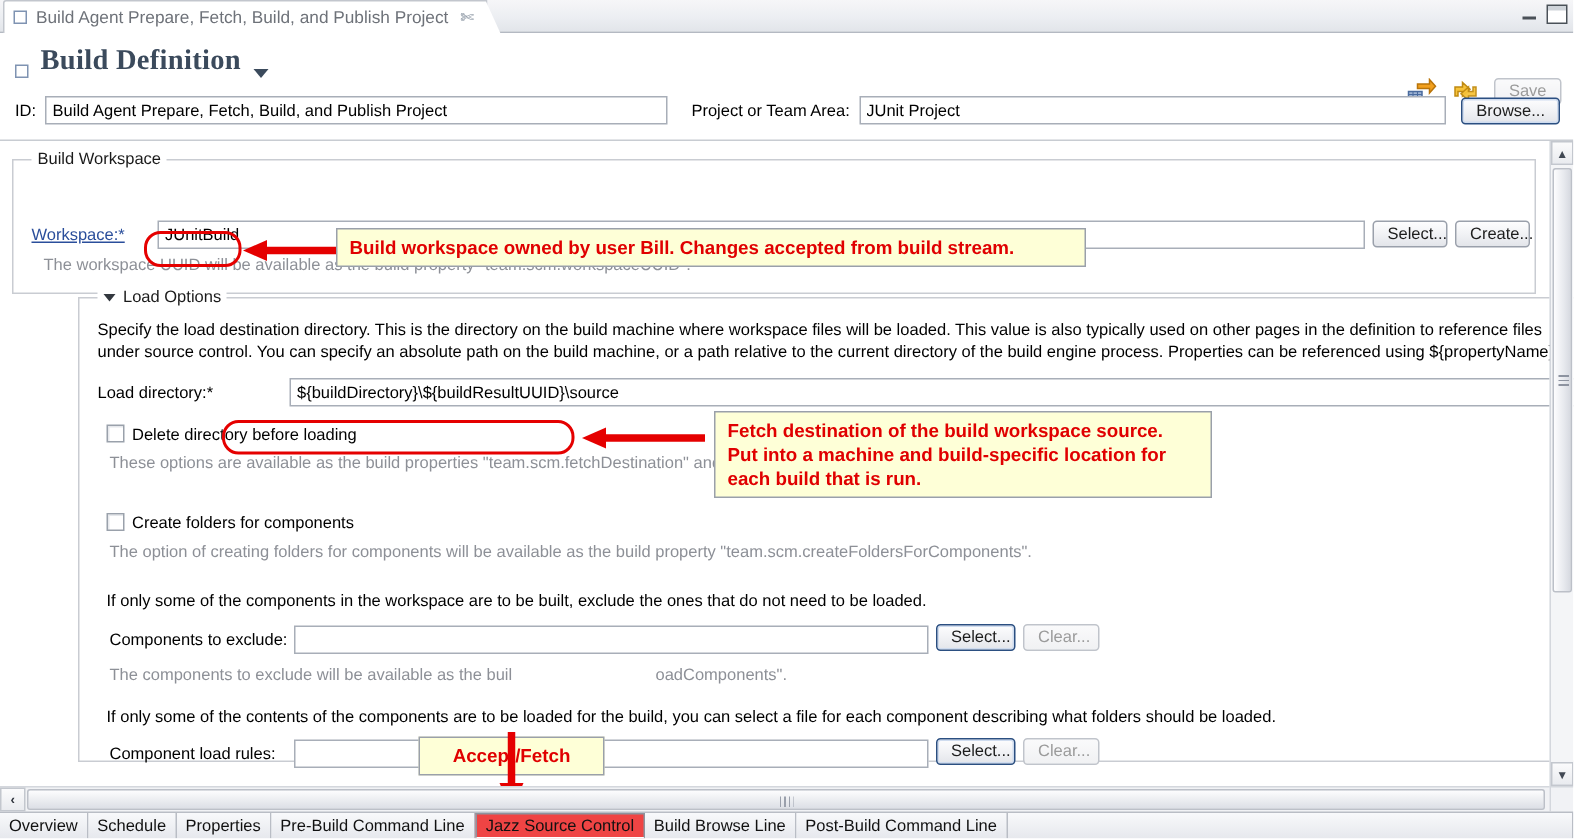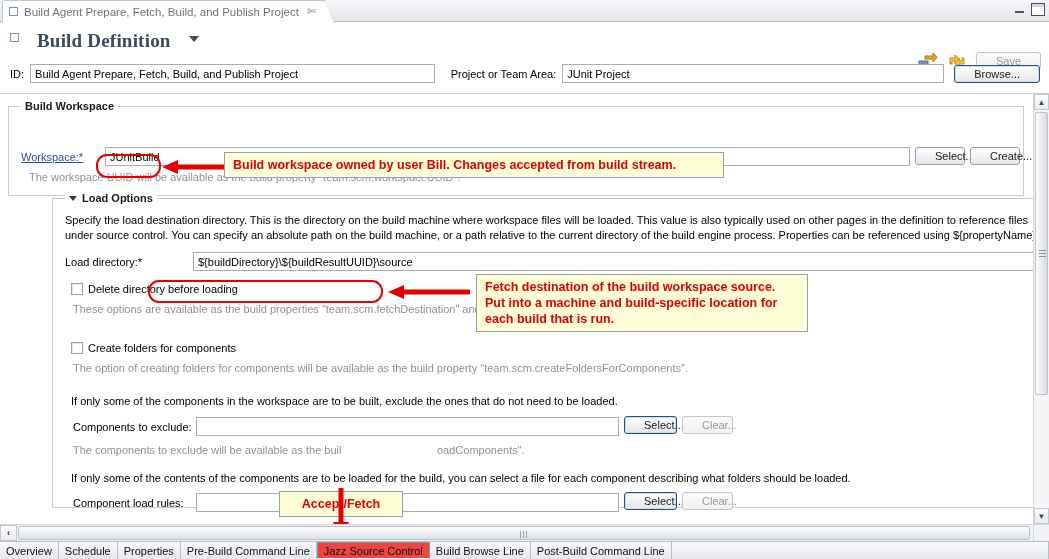--- a/index.html
+++ b/index.html
@@ -63,37 +63,37 @@
   .win-max::before{
     content:""; position:absolute; left:0; top:0; right:0; height:3px; background:#cfd4da;
   }
 
   
   .form-header {
     position: absolute; left:0; top:22px; width:1049px; height:72px;
     background:#ffffff;
     border-bottom: 1px solid #c8ccd2;
   }
-  .page-title-row { position:absolute; left:10px; top:8px; display:flex; align-items:flex-start; gap:18px; }
+  .page-title-row { position:absolute; left:10px; top:8px; display:flex; align-items:flex-end; gap:8px; }
   .title-icon { width:9px; height:9px; border:1px solid #7f93b2; background:#fff; margin-top:3px;}
   .page-title {
     font-family: "Liberation Serif", serif;
     font-weight: bold; font-size: 19px; color:#3b4a5c; letter-spacing:.2px;
   }
   .title-caret {
     width:0;height:0;border-left:5px solid transparent;border-right:5px solid transparent;
     border-top:6px solid #3b4a5c; margin-top:6px;
   }
   .hdr-tools { position:absolute; right:8px; top:30px; display:flex; align-items:center; gap:9px; }
   .tool-ico { width:20px; height:18px; position:relative; }
   .btn {
     font-family:"Liberation Sans", sans-serif; font-size:11px;
     background: linear-gradient(to bottom,#fdfdfe 0%,#f1f2f5 50%,#e3e5ea 100%);
     border:1px solid #9aa0ab; border-radius:3px;
-    padding: 2px 19px; color:#1c1c1c; cursor:default; white-space:nowrap;
+    padding: 2px 9px; color:#1c1c1c; cursor:default; white-space:nowrap;
   }
   .btn.focus { border:1px solid #2b4f81; box-shadow: inset 0 0 0 1px #cfdcef; }
   .btn.disabled { color:#9b9b9b; border-color:#c0c4cb;
     background: linear-gradient(to bottom,#fafafb 0%,#f0f1f3 100%); }
 
   .id-row { position:absolute; left:10px; top:42px; display:flex; align-items:center; width:1030px; gap:6px; }
   .lbl { font-size:11px; color:#000; white-space:nowrap; }
   .tin {
     border:1px solid #a8aeb8; background:#fff; height:19px;
     font-family:"Liberation Sans", sans-serif; font-size:11px; color:#000;
@@ -148,21 +148,21 @@
     background:#f1f2f5; border-left:1px solid #d4d7dd; border-top:1px solid #d4d7dd;
   }
 
   
   .section { position:absolute; left:8px; width:1016px; }
   .sec-border {
     border:1px solid #c9ccd2; background:#ffffff;
   }
   .sec-title {
     position:absolute; left:12px; top:-7px; background:#fff; padding:0 4px;
-    font-weight:bold; font-size:11px; color:#1a1a1a;
+    font-weight:normal; font-size:11px; color:#1a1a1a;
   }
   .sec-title.collapsible { display:flex; align-items:center; gap:5px; }
   .tri-down { width:0;height:0;border-left:4px solid transparent;border-right:4px solid transparent;
     border-top:5px solid #33383f; }
   .desc { color:#000; font-size:11px; line-height:15px; }
   .hint { color:#8d9097; font-size:11px; }
   .link { color:#2a4e9b; text-decoration:underline; font-size:11px; }
 
   .cbx {
     width:12px; height:12px; border:1px solid #9aa1ab; background:#fff;

